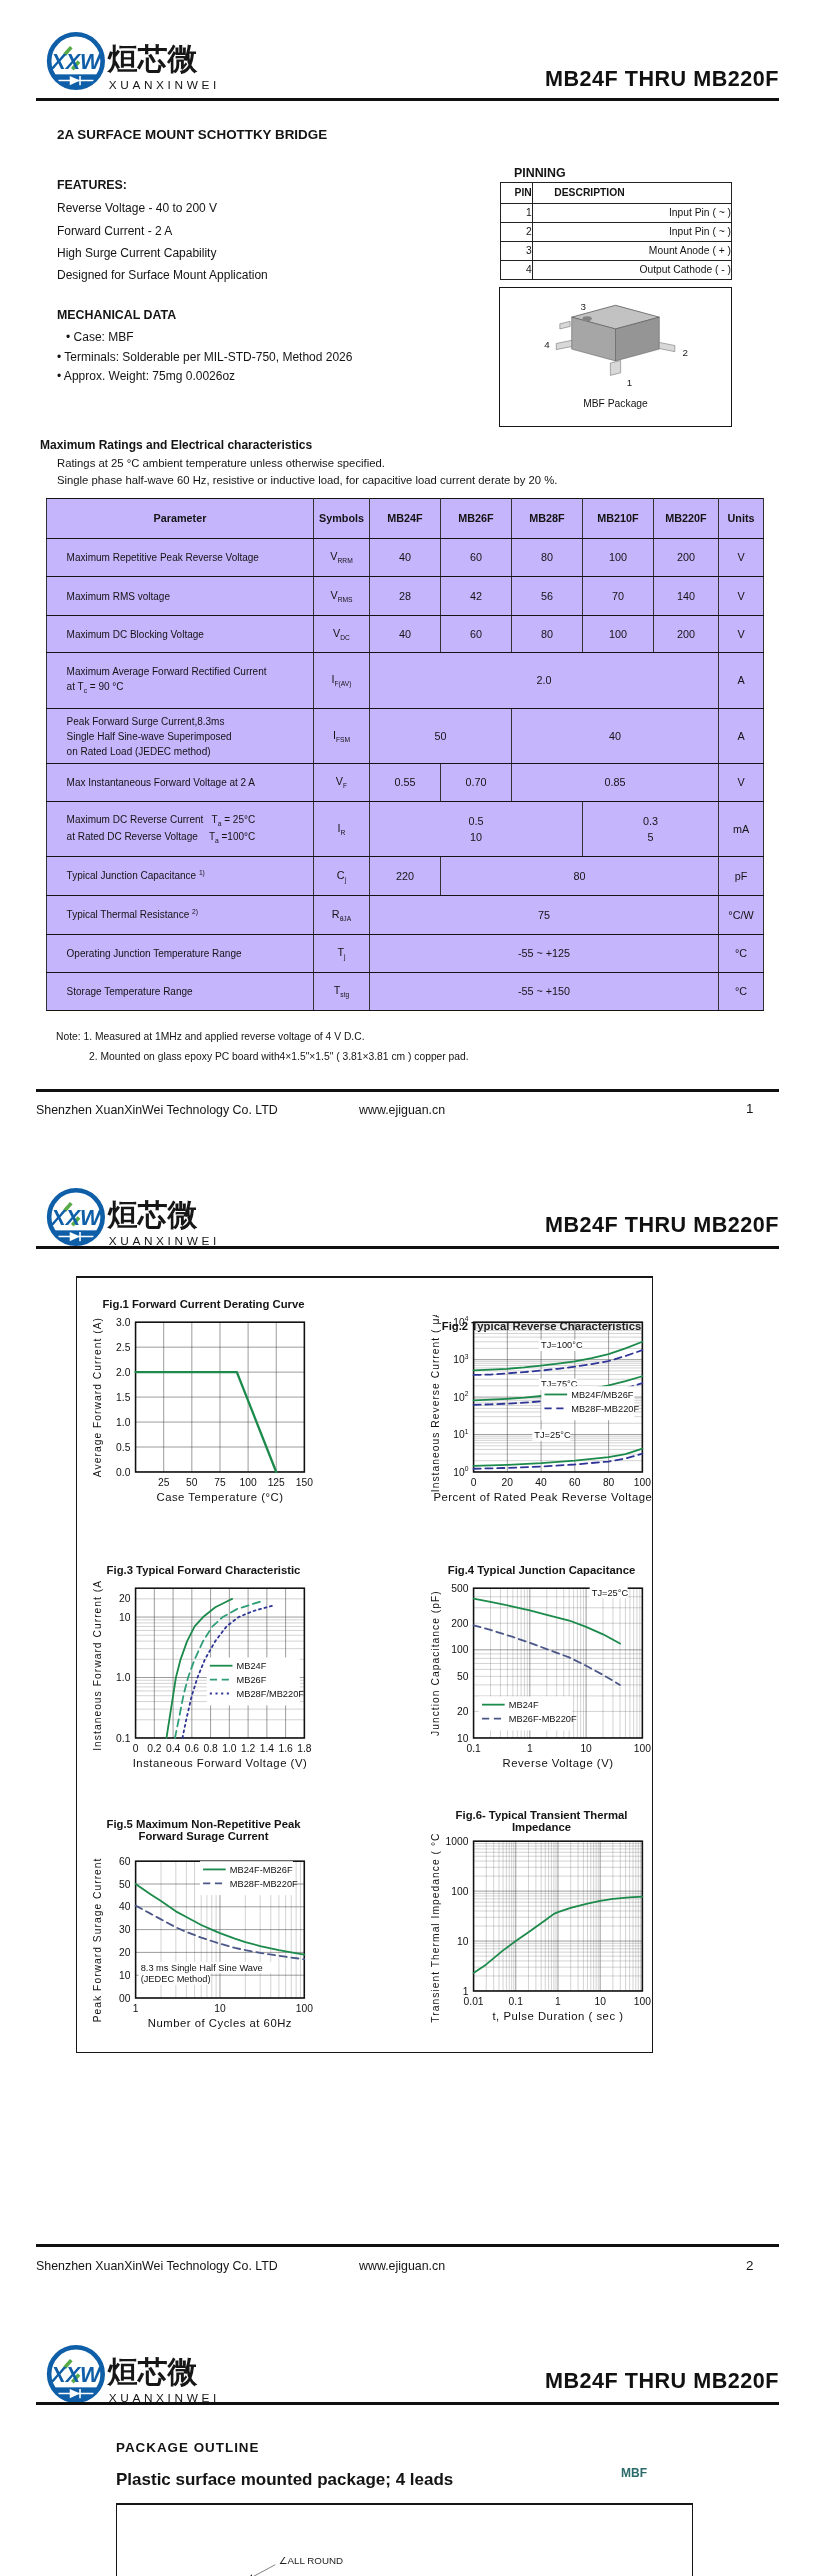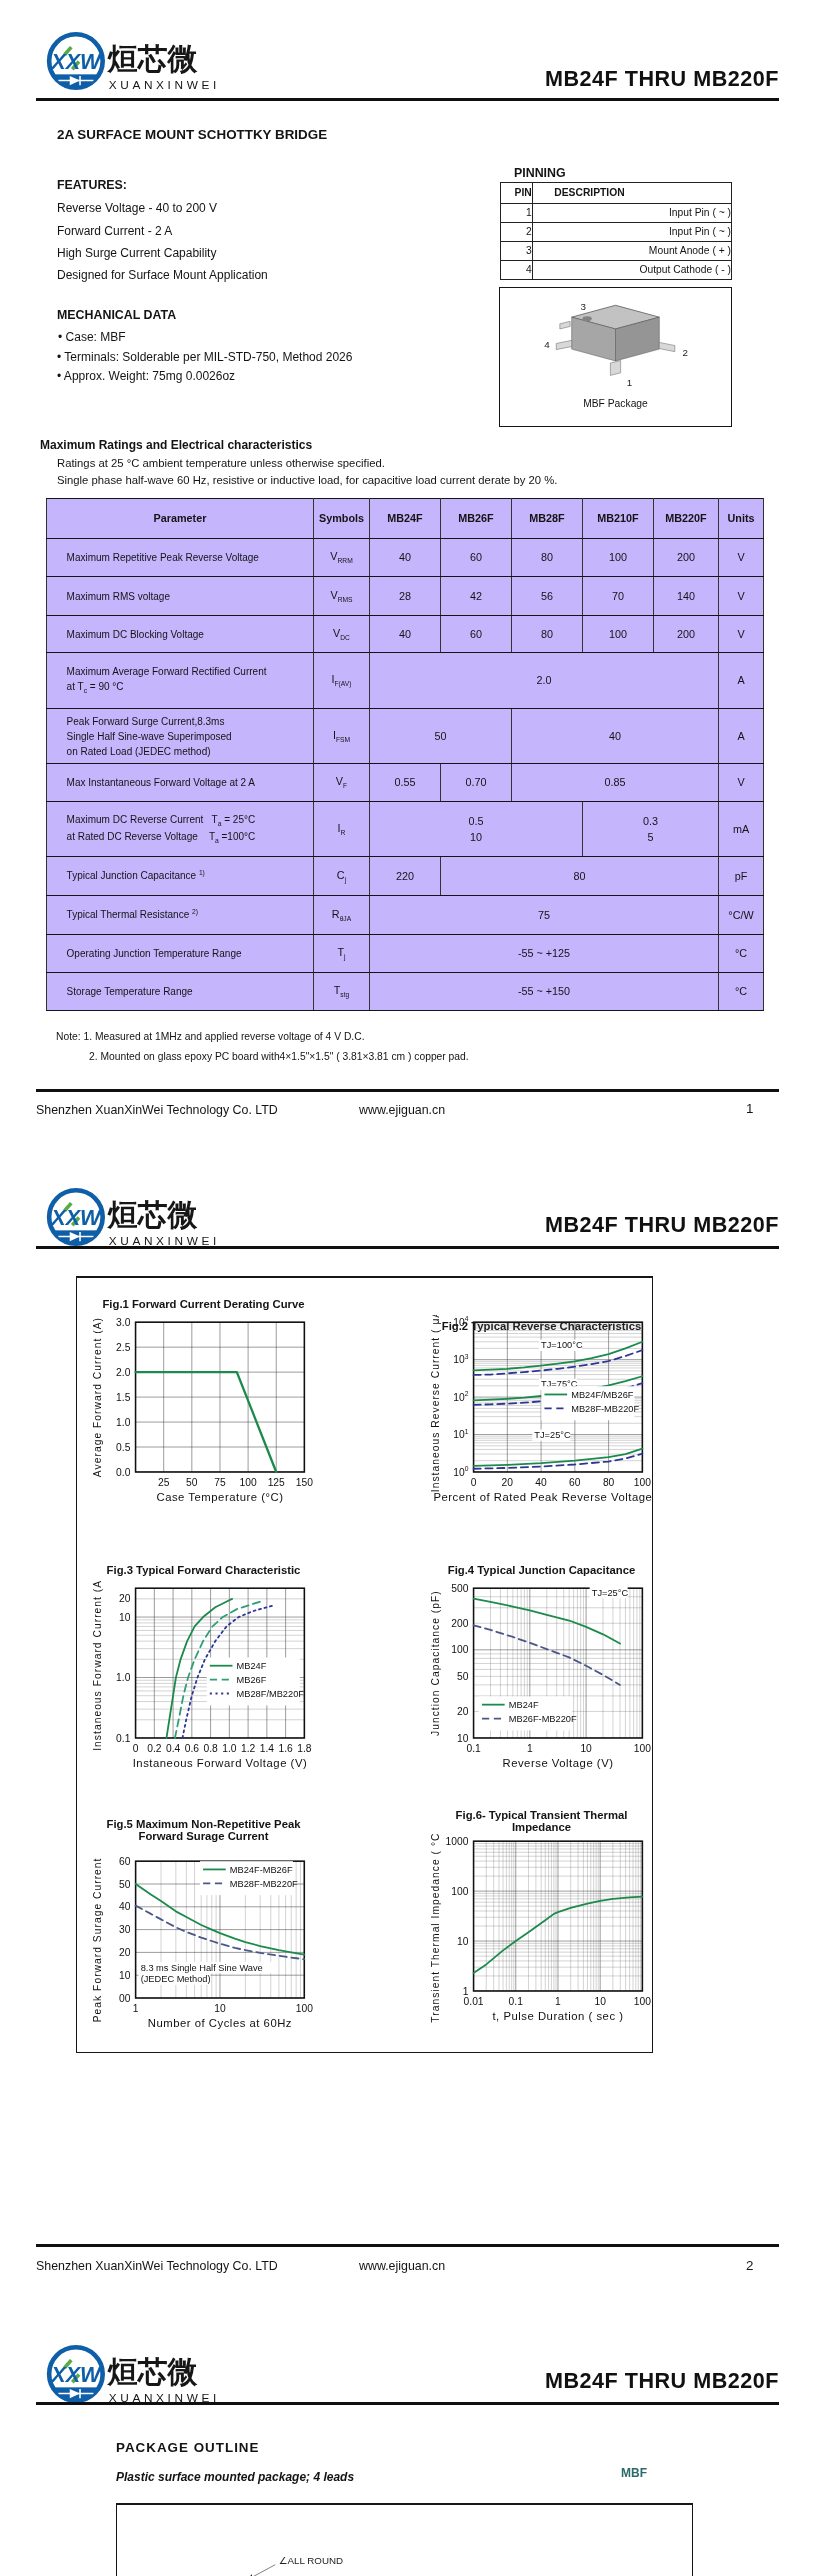--- a/index.html
+++ b/index.html
@@ -111,21 +111,21 @@
   <polygon points="150,124 170,119 170,143 150,148" fill="#d8d8d8" stroke="#666" stroke-width="1"></polygon>
   <polygon points="52,48 72,43 72,53 52,58" fill="#d8d8d8" stroke="#666" stroke-width="1"></polygon>
   <text x="92" y="22" font-size="19" fill="#222">3</text>
   <text x="22" y="94" font-size="19" fill="#222">4</text>
   <text x="290" y="110" font-size="19" fill="#222">2</text>
   <text x="182" y="168" font-size="19" fill="#222">1</text>
 </svg>
 <div class="abs small" style="left:499px;top:398px;width:233px;text-align:center;">MBF Package</div>
 
 <div class="abs h-med" style="left:57px;top:308px;">MECHANICAL DATA</div>
-<div class="abs txt" style="left:58px;top:330px;">• Case: MBF</div>
+<div class="abs txt" style="left:66px;top:330px;">• Case: MBF</div>
 <div class="abs txt" style="left:57px;top:350px;">• Terminals: Solderable per MIL-STD-750, Method 2026</div>
 <div class="abs txt" style="left:57px;top:369px;">• Approx. Weight: 75mg   0.0026oz</div>
 
 <div class="abs" style="left:40px;top:438px;font-size:12px;font-weight:bold;">Maximum Ratings and Electrical characteristics</div>
 <div class="abs" style="left:57px;top:457px;font-size:11.3px;">Ratings at 25 °C ambient temperature unless otherwise specified.</div>
 <div class="abs" style="left:57px;top:474px;font-size:11.3px;">Single phase half-wave 60 Hz, resistive or inductive load, for capacitive load current derate by 20 %.</div>
 <div class="abs" id="ratings-slot" style="left:46px;top:498px;">
     <table class="ratings" style="width: 718px;">
       <colgroup>
         <col style="width: 267px;">
@@ -666,21 +666,21 @@
       <polygon points="50,93 50,111 70,102" fill="#fff"></polygon>
       <line x1="70" y1="93" x2="70" y2="111" stroke="#fff" stroke-width="3"></line>
     </g>
     <text x="124" y="80" font-size="58" font-weight="bold" fill="#161616">烜芯微</text>
     <text x="126" y="118" font-size="23" letter-spacing="7" fill="#161616">XUANXINWEI</text>
   </svg></div>
 <div class="doc-title" style="top:2368px;">MB24F THRU MB220F</div>
 <div class="rule" style="top:2402px;height:2.6px;"></div>
 
 <div class="abs h-big" style="left:116px;top:2440px;letter-spacing:1px;">PACKAGE OUTLINE</div>
-<div class="abs" style="left:116px;top:2470px;font-size:12px;font-weight:bold;font-style:italic;">Plastic surface mounted package; 4 leads</div>
+<div class="abs" style="left:116px;top:2470px;font-size:17px;font-weight:bold;">Plastic surface mounted package; 4 leads</div>
 <div class="abs teal" style="left:621px;top:2466px;font-size:12px;font-weight:bold;">MBF</div>
 
 <div class="box" style="left:116px;top:2503px;width:577px;height:521px;border-top-width:2.6px;"></div>
 
 <svg class="abs" style="left:144px;top:2545px;" width="319" height="201" viewBox="0 0 620 390">
   <defs>
       <marker id="arS" viewBox="0 0 10 10" refX="9" refY="5" markerWidth="9" markerHeight="9" orient="auto-start-reverse">
         <path d="M0,0L10,5L0,10z" fill="#222"></path>
       </marker>
     </defs>

